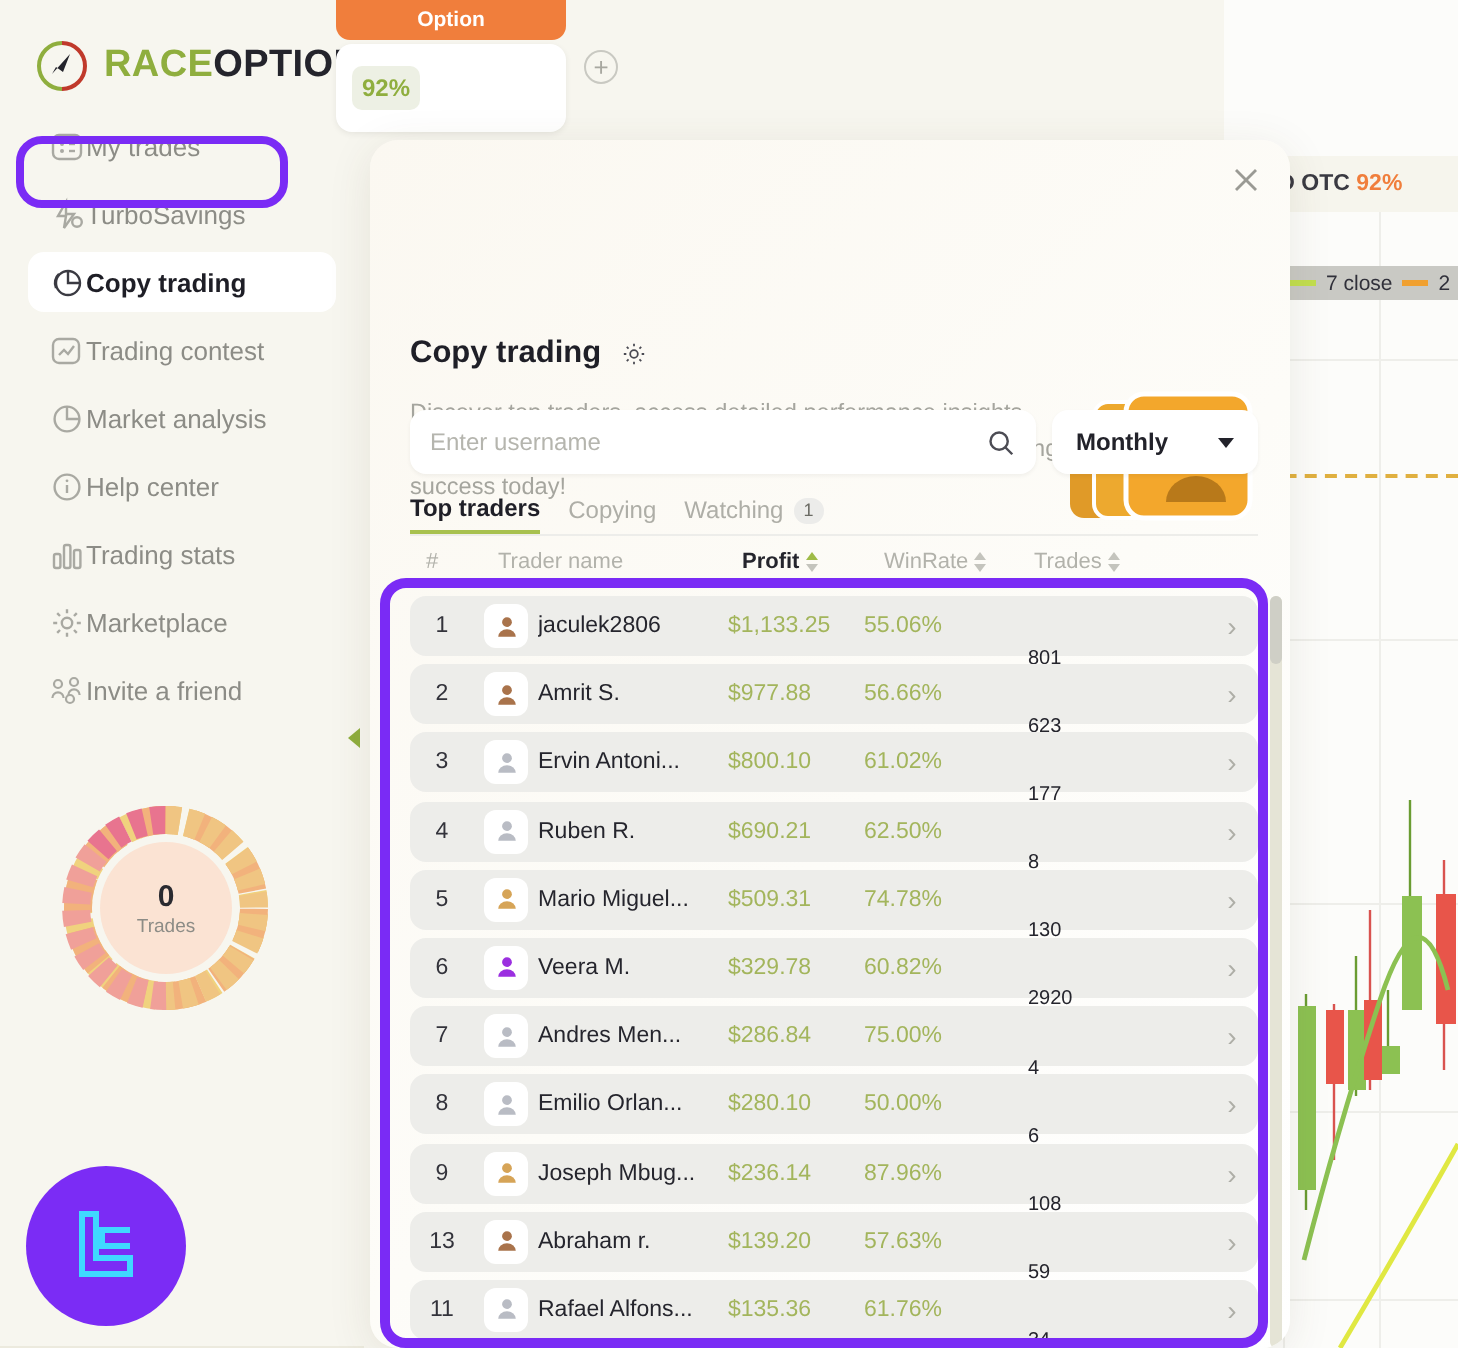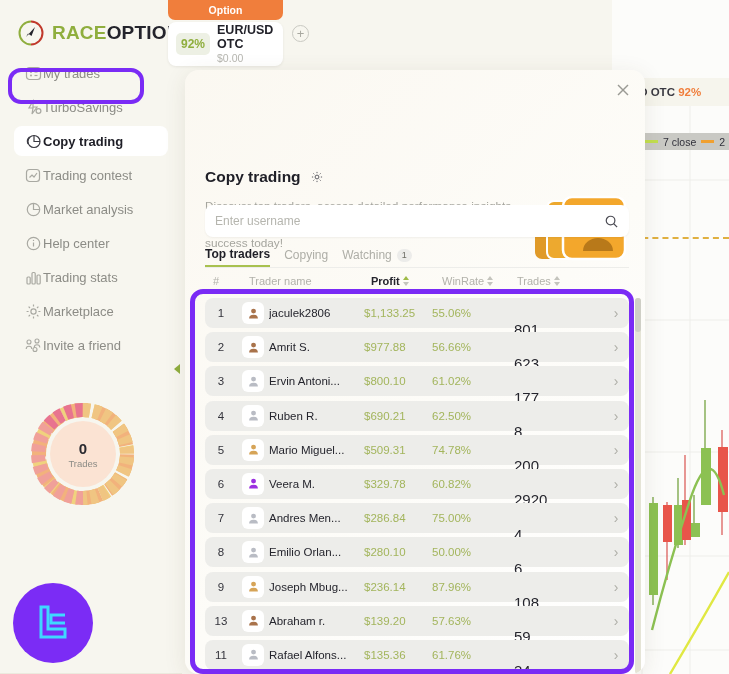--- a/index.html
+++ b/index.html
@@ -150,21 +150,21 @@
   }
   .c-rank { width: 32px; text-align: center; font-size: 11.5px; color: #33333b; }
   .c-av { width: 32px; display: flex; justify-content: center; }
   .avatar {
     width: 22px; height: 22px; background: #fff; border-radius: 6px;
     display: flex; align-items: center; justify-content: center;
   }
   .c-name { width: 95px; font-size: 11.5px; color: #25252d; overflow: hidden; white-space: nowrap; }
   .c-profit { width: 68px; font-size: 11.5px; color: #a3b55c; }
   .c-win { width: 82px; font-size: 11.5px; color: #a3b55c; }
-  .c-trades { flex: 1; font-size: 15px; color: #25252d; margin-top: 32px; }
+  .c-trades { flex: 1; font-size: 10px; color: #25252d; margin-top: 32px; }
   .c-arrow { width: 26px; color: #aeaea7; font-size: 14px; text-align: center; }
 
   .table-hl {
     position: absolute; left: 190px; top: 289px; width: 444px; height: 385px;
     border: 5px solid #7a2bf5; border-radius: 13px; pointer-events: none;
   }
   .scrollbar-track { position: absolute; right: 4px; top: 228px; width: 6px; height: 376px; background: #e5e4d6; border-radius: 3px; }
   .scrollbar-thumb { position: absolute; right: 4px; top: 228px; width: 6px; height: 34px; background: #cfcfc6; border-radius: 3px; }
 </style>
 </head>
@@ -223,24 +223,20 @@
     </svg>
     <div class="logo-text">
       <span class="logo-race">RACE</span><span class="logo-option">OPTION</span>
     </div>
   </div>
 
   <div class="asset-tab">
     <div class="asset-tab-head">Option</div>
     <div class="asset-tab-body">
       <div class="asset-pct">92%</div>
-      <div>
-        <div class="asset-name">EUR/USD OTC</div>
-        <div class="asset-sub">$0.00</div>
-      </div>
     </div>
   </div>
   <div class="asset-add">+</div>
 
   <div class="sidebar">
 
     <div class="nav-item">
       <span class="ico">
         <svg viewBox="0 0 19 19" fill="none" stroke="currentColor" stroke-width="1.2">
             <rect x="2.5" y="3.5" width="14" height="12" rx="3"></rect>
@@ -396,20 +392,24 @@
     </svg>
 
     <div class="search-row">
       <div class="search-box">
         <input type="text" placeholder="Enter username" style="">
         <svg width="15" height="15" viewBox="0 0 16 16" fill="none" stroke="#4c4c54" stroke-width="1.3">
           <circle cx="7" cy="7" r="4.6"></circle>
             <line x1="10.4" y1="10.4" x2="14" y2="14"></line>
         </svg>
       </div>
+      <div class="period-box">
+        <span>Monthly</span>
+        <span class="caret"></span>
+      </div>
     </div>
 
     <div class="tabs">
       <div class="tab active">
         <span>Top traders</span>
       </div>
       <div class="tab">
         <span>Copying</span>
       </div>
       <div class="tab">
@@ -519,21 +519,21 @@
             <div class="avatar">
               <svg width="13" height="13" viewBox="0 0 16 16">
                 <circle cx="8" cy="5" r="3" fill="#d6a457"></circle>
                 <path d="M2.6 14 a5.4 4.6 0 0 1 10.8 0 Z" fill="#d6a457"></path>
               </svg>
             </div>
           </div>
           <div class="c-name">Mario Miguel...</div>
           <div class="c-profit">$509.31</div>
           <div class="c-win">74.78%</div>
-          <div class="c-trades">200</div>
+          <div class="c-trades">130</div>
           <div class="c-arrow">›</div>
         </div>
         <div class="row">
           <div class="c-rank">6</div>
           <div class="c-av">
             <div class="avatar">
               <svg width="13" height="13" viewBox="0 0 16 16">
                 <circle cx="8" cy="5" r="3" fill="#9b2fe0"></circle>
                 <path d="M2.6 14 a5.4 4.6 0 0 1 10.8 0 Z" fill="#9b2fe0"></path>
               </svg>

